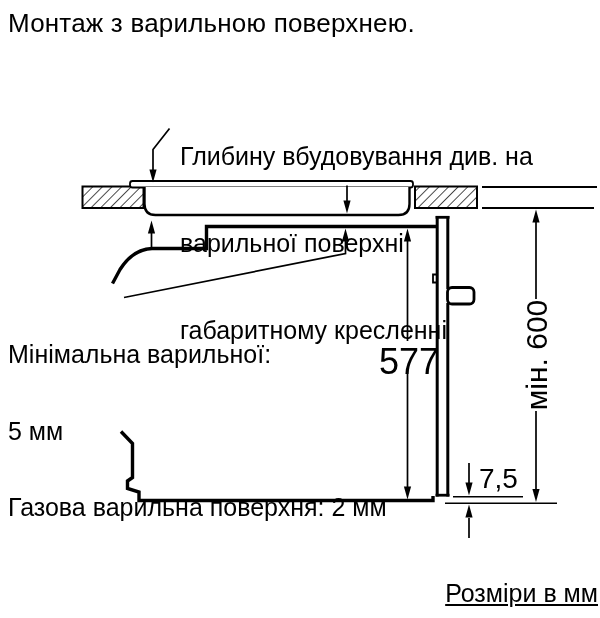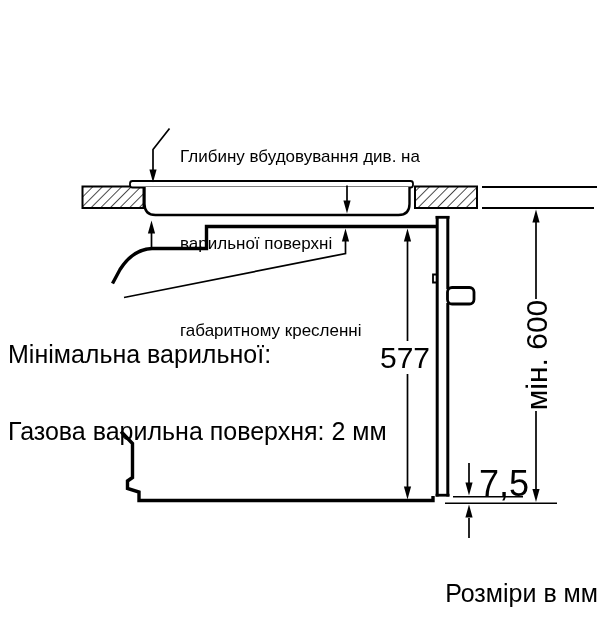--- a/index.html
+++ b/index.html
@@ -7,29 +7,29 @@
     position:relative;
     width:600px;height:618px;
     background:#fff;
     font-family:"Liberation Sans","DejaVu Sans",sans-serif;
     color:#000;
     overflow:hidden;
   }
   #diagram-svg{position:absolute;left:0;top:0;}
   .txt{position:absolute;white-space:pre;color:#000;}
   #title{left:8px;top:8px;font-size:26px;letter-spacing:0.2px;}
-  #note-top{left:180px;top:84px;font-size:17px;line-height:29px;}
+  #note-top{left:180px;top:84px;font-size:25px;line-height:29px;}
   #note-left{left:8px;top:291px;font-size:25px;line-height:25.5px;}
-  #dim-577{left:379px;top:341px;width:52px;text-align:center;font-size:30px;}
-  #dim-75{left:479px;top:463px;font-size:36px;}
+  #dim-577{left:379px;top:341px;width:52px;text-align:center;font-size:36px;}
+  #dim-75{left:479px;top:463px;font-size:28px;}
   #dim-600{
     left:537px;top:355px;font-size:30px;
     transform:translate(-50%,-50%) rotate(-90deg);
   }
-  #footer{left:300px;top:579px;width:298px;text-align:right;font-size:25px;}
+  #footer{left:300px;top:579px;width:298px;text-align:right;font-size:25px;text-decoration:underline;}
 </style>
 </head>
 <body>
 
 <div id="page">
 
   <svg id="diagram-svg" width="600" height="618" viewBox="0 0 600 618">
     <defs>
       <pattern id="hatch" patternUnits="userSpaceOnUse" width="6.8" height="6.8" patternTransform="rotate(45)">
         <rect width="6.8" height="6.8" fill="#fff"></rect>
@@ -109,29 +109,31 @@
     <g>
       <line x1="453" y1="496.7" x2="523" y2="496.7" stroke="#000" stroke-width="1.5"></line>
       <line x1="445" y1="503.3" x2="557" y2="503.3" stroke="#000" stroke-width="1.5"></line>
       <line x1="469" y1="463" x2="469" y2="483" stroke="#000" stroke-width="1.7"></line>
       <polygon points="469,495.5 465.4,482.5 472.6,482.5" fill="#000"></polygon>
       <line x1="469" y1="518" x2="469" y2="538" stroke="#000" stroke-width="1.7"></line>
       <polygon points="469,504.5 465.4,517.5 472.6,517.5" fill="#000"></polygon>
     </g>
   </svg>
 
+  <div id="title" class="txt">Монтаж з варильною поверхнею.</div>
 
   <div id="note-top" class="txt">
     <div>Глибину вбудовування див. на</div>
     <div>варильної поверхні</div>
     <div>габаритному кресленні</div>
   </div>
 
   <div id="note-left" class="txt">
     <div>Мінімальна варильної:</div>
+    <div>5 мм</div>
     <div>Газова варильна поверхня: 2 мм</div>
     
     
   </div>
 
   <div id="dim-577" class="txt">577</div>
   <div id="dim-75" class="txt">7,5</div>
   <div id="dim-600" class="txt">мін. 600</div>
 
   <div id="footer" class="txt">Розміри в мм</div>

